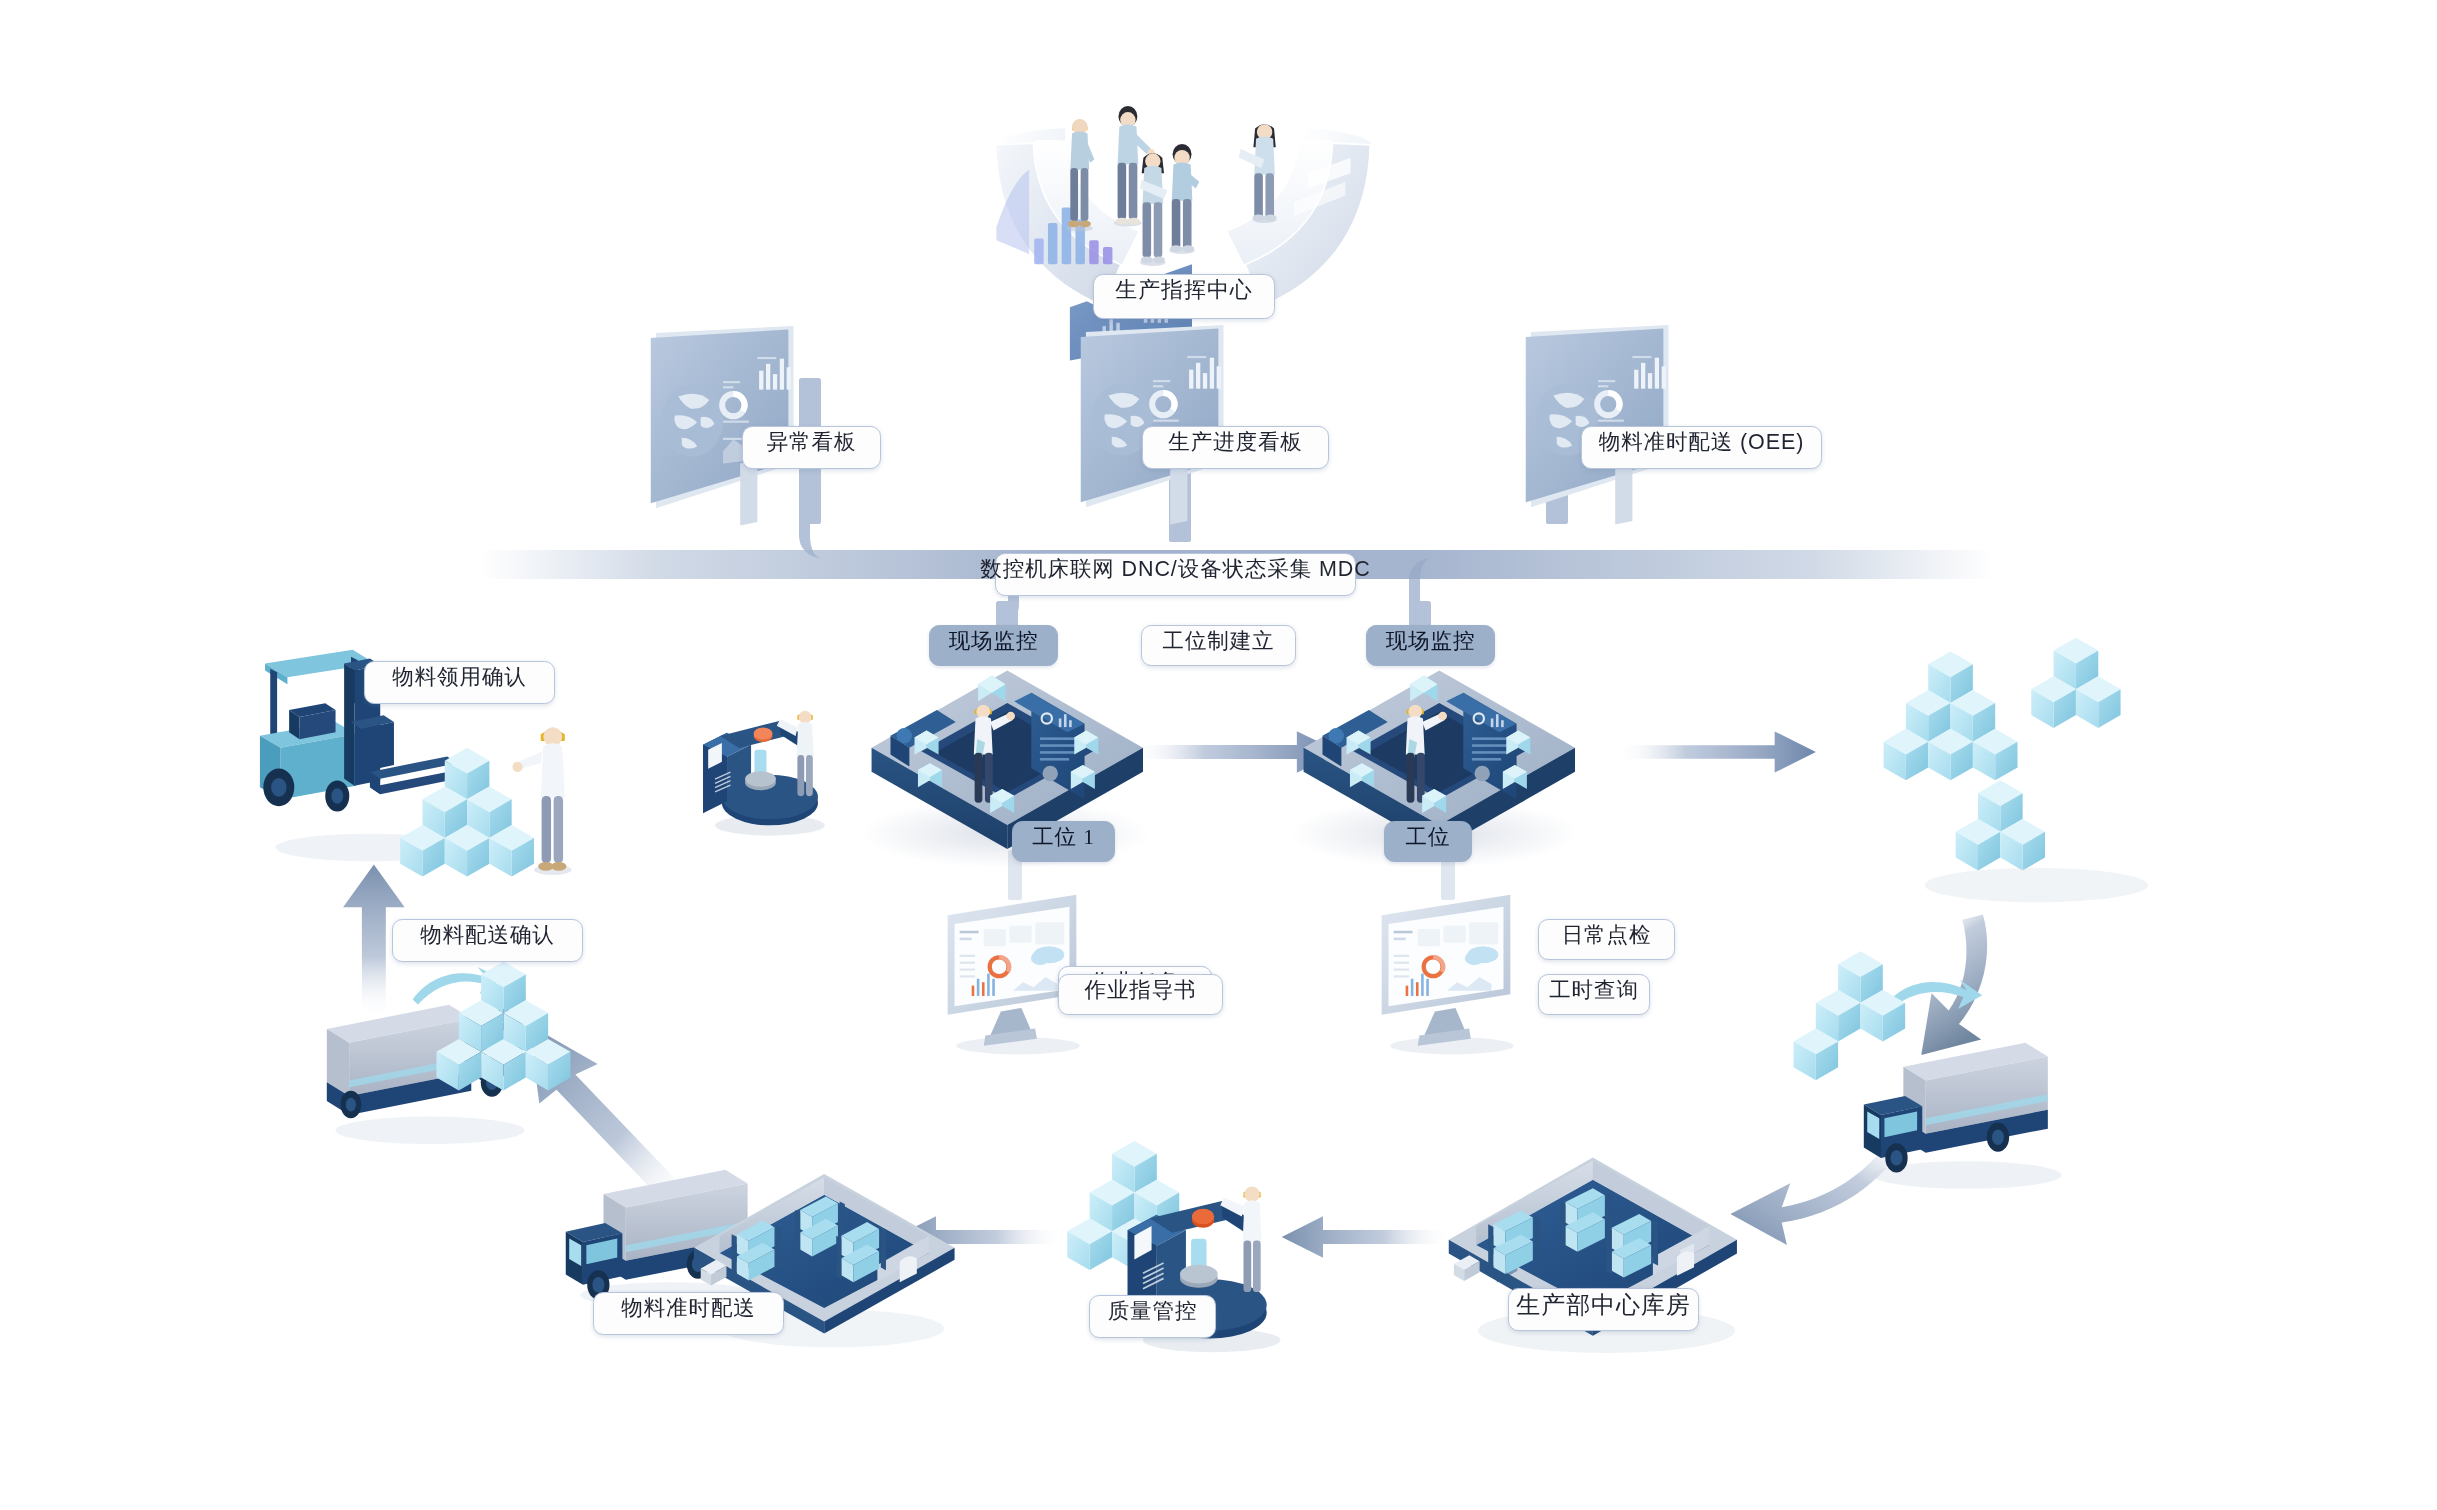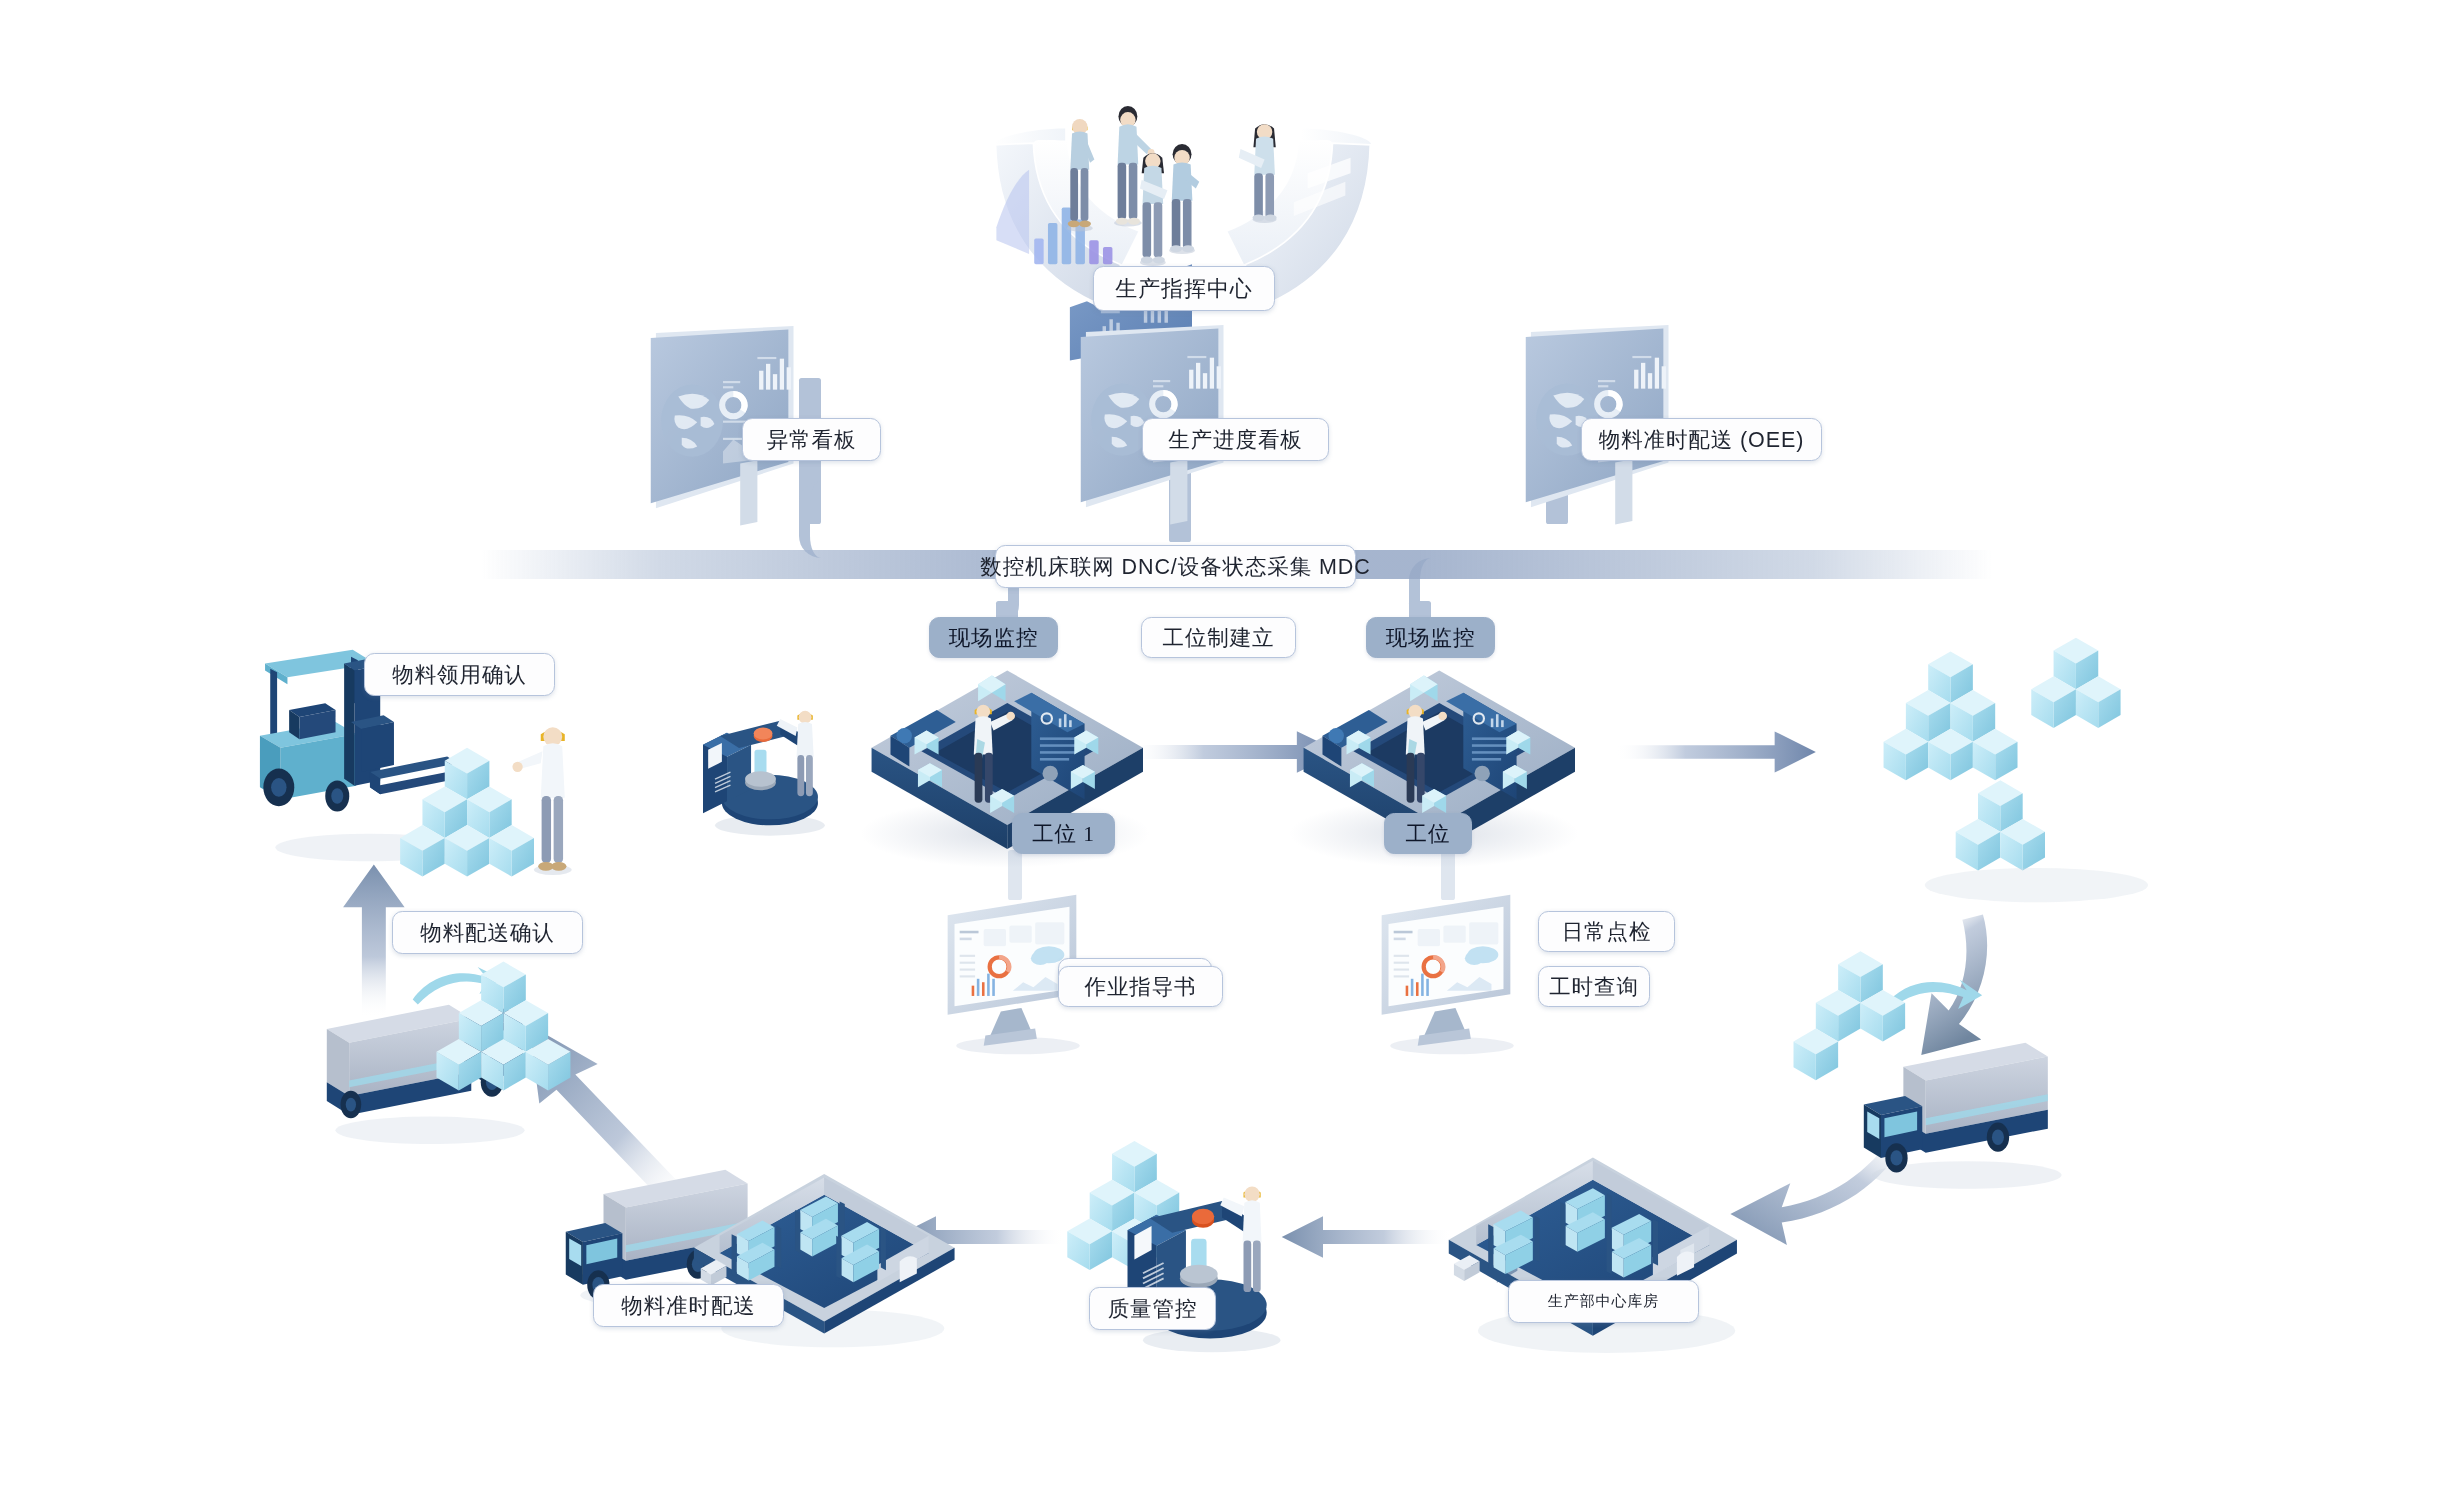--- a/index.html
+++ b/index.html
@@ -9,25 +9,26 @@
     width:2438px; height:1510px;
     font-family:"Liberation Sans","DejaVu Sans",sans-serif;
     position:relative; overflow:hidden;
     background:#ffffff;
   }
   #stage{ position:absolute; inset:0; }
 
   
   .chip{
     position:absolute;
-    display:flex; align-items:center; justify-content:center;
+    display:flex; justify-content:center;
     border-radius:10.3px;
     white-space:nowrap;
     letter-spacing:0.9px;
     z-index:40;
+    margin-top:8px;
   }
   .chip.white{
     background:#fdfdfe;
     border:1.7px solid #b6c4dc;
     color:#1f2430;
     box-shadow:0 1.7px 4.3px rgba(110,130,165,.22);
   }
   .chip.solid{
     background:#9cb0c9;
     border:1.7px solid #9cb0c9;
@@ -890,21 +891,21 @@
         <path d="M 254,90 L 260,93 L 260,144 L 254,141 Z" fill="#2a5484"></path>
       </g>
 
       <g>
         <path d="M 22,142 L 40,132 L 52,139 L 34,149 Z" fill="#eaeff5"></path>
         <path d="M 22,142 L 34,149 L 34,162 L 22,155 Z" fill="#d3dbe5"></path>
         <path d="M 34,149 L 52,139 L 52,152 L 34,162 Z" fill="#c1cbd8"></path>
       </g>
     </svg>
   </div>
-  <div class="chip white" style="left:1508px; top:1280px; width:191px; height:43px; font-size:15px;">
+  <div class="chip white" style="left:1508px; top:1280px; width:191px; height:43px; font-size:24px;">
     <span>生产部中心库房</span>
   </div>
 
   <div class="arrow" style="left:1280px; top:1211px; width:172px; height:52px;">
     <svg width="172" height="52" viewBox="0 0 200 60">
       <defs>
         <linearGradient id="arrGradLeft" x1="1" y1="0" x2="0" y2="0">
           <stop offset="0%" stop-color="#ffffff" stop-opacity="0"></stop>
           <stop offset="40%" stop-color="#a7b6ce" stop-opacity=".7"></stop>
           <stop offset="100%" stop-color="#7a90ae" stop-opacity="1"></stop>

